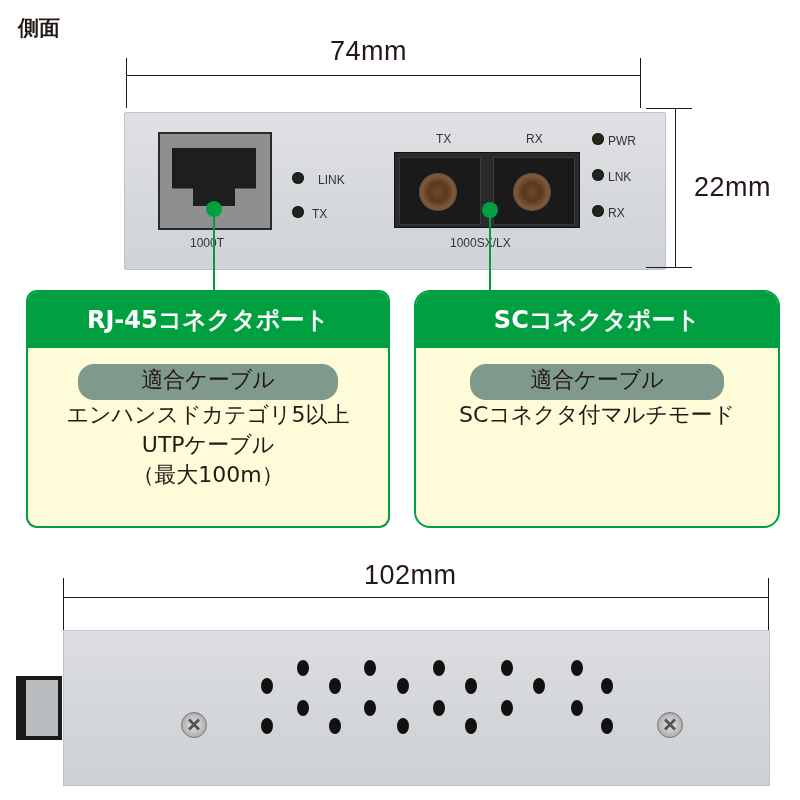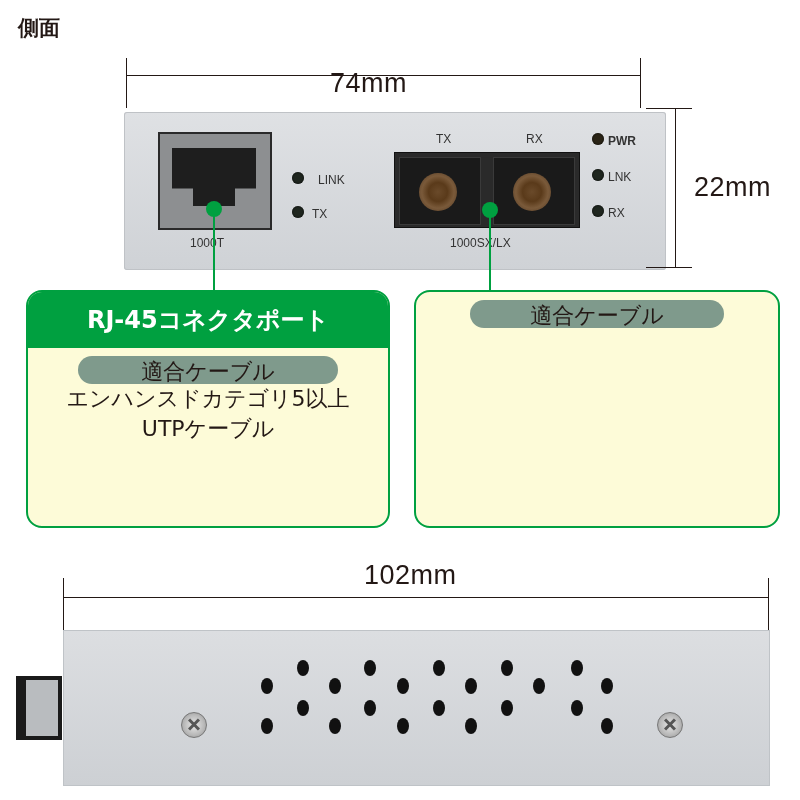--- a/index.html
+++ b/index.html
@@ -15,39 +15,39 @@
   .led{width:12px;height:12px;border-radius:50%;background:#1f261f;box-shadow:inset 0 0 2px #000;}
   .led.pwr{background:#2a2416;}
   .lbl{font-family:"Liberation Sans",sans-serif;font-size:12px;color:#333;}
   .sc-body{background:#2a2a2a;border:1px solid #111;}
   .sc-port{background:#1a1a1a;border:1px solid #3a3a3a;}
   .ferrule{border-radius:50%;background:radial-gradient(circle,#6a4a2a 0%,#5a3a1a 35%,#7a5a3a 60%,#4a3420 100%);}
   .gdot{width:16px;height:16px;border-radius:50%;background:#00a040;}
   .gline{width:2px;background:#00a040;}
   .card{border:2px solid #00a040;border-radius:16px;background:#fdfbd8;overflow:hidden;}
   .card-head{background:#00a040;color:#fff;font-weight:bold;font-size:24px;text-align:center;height:56px;line-height:56px;}
-  .pill{background:#7f9a8c;border-radius:16px;height:28px;line-height:32px;text-align:center;font-size:22px;color:#231815;margin:8px auto 0;}
+  .pill{background:#7f9a8c;border-radius:16px;height:36px;line-height:32px;text-align:center;font-size:22px;color:#231815;margin:16px auto 0;}
   .card-body{text-align:center;font-size:22px;line-height:30px;color:#231815;}
   .side{background:linear-gradient(180deg,#dcdee1 0%,#cdd0d4 100%);border:1px solid #bfc3c7;}
   .hole{width:12px;height:16px;border-radius:50%;background:#111;}
   .screw{width:24px;height:24px;border-radius:50%;background:radial-gradient(circle,#e9e9e9 0%,#b8b8b8 60%,#8a8a8a 100%);border:1px solid #777;}
   .screw span{position:absolute;left:5px;top:10px;width:14px;height:3px;background:#555;transform:rotate(45deg);}
   .screw span.b{transform:rotate(-45deg);}
   .plug{background:#1a1a1a;}
   .plug-metal{background:#b9bcbf;}
 </style>
 </head>
 <body>
 
 <div class="abs title">側面</div>
 
 <div class="abs dim-v" style="left:126px;top:58px;height:50px;"></div>
 <div class="abs dim-v" style="left:640px;top:58px;height:50px;"></div>
 <div class="abs dim-h" style="left:126px;top:75px;width:514px;"></div>
-<div class="abs dim-label" style="left:330px;top:36px;margin-top:32px;">74mm</div>
+<div class="abs dim-label" style="left:330px;top:36px;">74mm</div>
 
 <div class="abs panel" style="left:124px;top:112px;width:542px;height:158px;"></div>
 
 <div class="abs rj" style="left:158px;top:132px;width:110px;height:94px;">
   <div class="abs rj-inner" style="left:12px;top:14px;width:84px;height:58px;clip-path:polygon(0 0,100% 0,100% 70%,75% 70%,75% 100%,25% 100%,25% 70%,0 70%);"></div>
 </div>
 <div class="abs lbl" style="left:190px;top:236px;">1000T</div>
 <div class="abs gdot" style="left:206px;top:201px;"></div>
 <div class="abs gline" style="left:213px;top:216px;height:74px;"></div>
 
@@ -62,43 +62,46 @@
   <div class="abs sc-port" style="left:4px;top:4px;width:80px;height:66px;"></div>
   <div class="abs sc-port" style="left:98px;top:4px;width:80px;height:66px;"></div>
   <div class="abs ferrule" style="left:24px;top:20px;width:38px;height:38px;"></div>
   <div class="abs ferrule" style="left:118px;top:20px;width:38px;height:38px;"></div>
 </div>
 <div class="abs lbl" style="left:450px;top:236px;">1000SX/LX</div>
 <div class="abs gdot" style="left:482px;top:202px;"></div>
 <div class="abs gline" style="left:489px;top:217px;height:73px;"></div>
 
 <div class="abs led pwr" style="left:592px;top:133px;"></div>
-<div class="abs lbl" style="left:608px;top:134px;font-weight:bold;">PWR</div>
+<div class="abs lbl" style="left:608px;top:134px;">PWR</div>
 <div class="abs led" style="left:592px;top:169px;"></div>
 <div class="abs lbl" style="left:608px;top:170px;">LNK</div>
 <div class="abs led" style="left:592px;top:205px;"></div>
 <div class="abs lbl" style="left:608px;top:206px;">RX</div>
 
 <div class="abs dim-h" style="left:646px;top:108px;width:46px;"></div>
 <div class="abs dim-h" style="left:646px;top:267px;width:46px;"></div>
 <div class="abs dim-v" style="left:675px;top:108px;height:160px;"></div>
 <div class="abs dim-label" style="left:694px;top:172px;">22mm</div>
 
-<div class="abs card" style="left:26px;top:290px;width:360px;height:234px;">
+<div class="abs card" style="left:26px;top:290px;width:360px;height:234px;border-radius:11px;">
   <div class="card-head">RJ-45コネクタポート</div>
   <div class="pill" style="width:260px;">適合ケーブル</div>
   <div class="card-body">
     <div>エンハンスドカテゴリ5以上</div>
     <div>UTPケーブル</div>
+    <div>（最大100m）</div>
   </div>
 </div>
 
 <div class="abs card" style="left:414px;top:290px;width:362px;height:234px;">
+  <div class="card-head">SCコネクタポート</div>
   <div class="pill" style="width:254px;">適合ケーブル</div>
   <div class="card-body">
+    <div>SCコネクタ付マルチモード</div>
   </div>
 </div>
 
 <div class="abs dim-v" style="left:63px;top:578px;height:52px;"></div>
 <div class="abs dim-v" style="left:768px;top:578px;height:52px;"></div>
 <div class="abs dim-h" style="left:63px;top:597px;width:706px;"></div>
 <div class="abs dim-label" style="left:364px;top:560px;">102mm</div>
 
 <div class="abs plug" style="left:16px;top:676px;width:46px;height:64px;">
   <div class="abs plug-metal" style="left:10px;top:4px;width:32px;height:56px;"></div>

